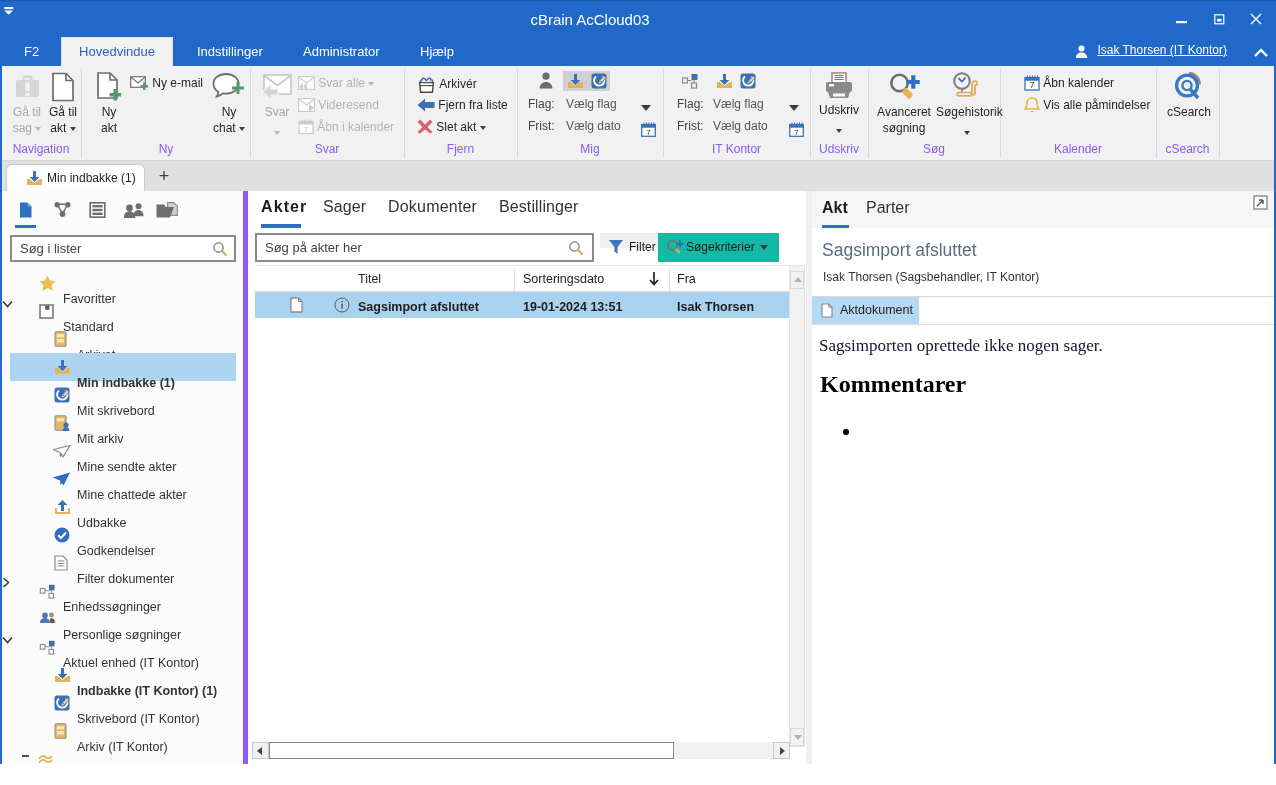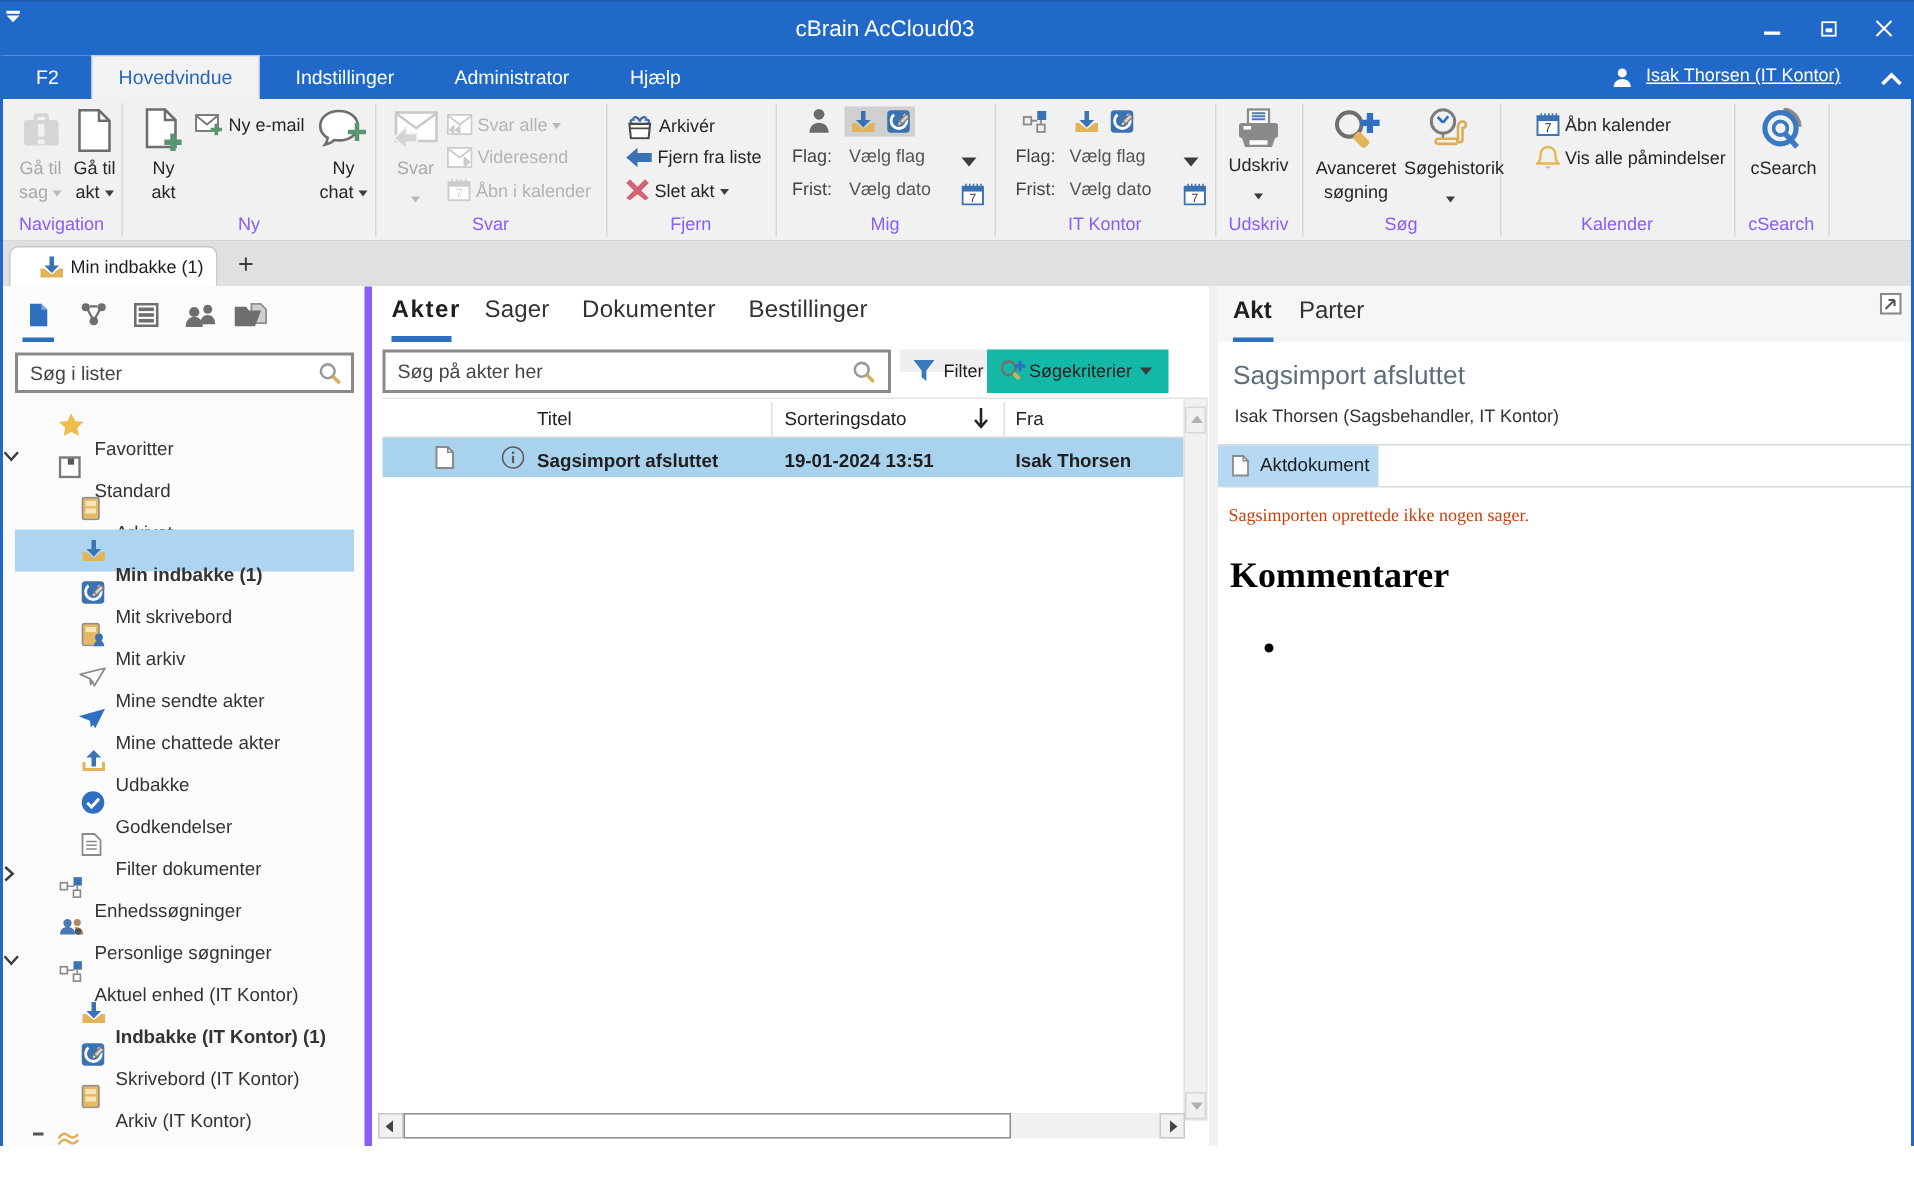--- a/index.html
+++ b/index.html
@@ -608,20 +608,20 @@
       <div class="abs" style="left:11px;top:79px;font-size:12px;color:#333">Isak Thorsen (Sagsbehandler, IT Kontor)</div>
       <div class="abs" style="left:0;top:105px;width:464px;height:1px;background:#d9d9d9"></div>
       <div class="abs" style="left:0;top:106px;width:107px;height:27px;background:#b5d8f3">
         <svg class="abs" style="left:9px;top:6px" width="12" height="15" viewBox="0 0 12 15">
             <path d="M1 1 h6.8 l3.2 3.2 v9.8 h-10 z" fill="#fdfdfd" stroke="#8a8a8a" stroke-width="1.2"></path>
             <path d="M7.8 1 v3.2 h3.2" fill="none" stroke="#8a8a8a" stroke-width="1"></path>
           </svg>
         <span class="abs" style="left:28px;top:6px;font-size:12.5px;color:#1e1e1e">Aktdokument</span>
       </div>
       <div class="abs" style="left:0;top:133px;width:464px;height:1px;background:#d9d9d9"></div>
-      <div class="abs" style="left:7px;top:145px;font-family:'Liberation Serif',serif;font-size:12px;color:#c2410c;white-space:nowrap">Sagsimporten oprettede ikke nogen sager.</div>
+      <div class="abs" style="left:7px;top:145px;font-family:'Liberation Serif',serif;font-size:17px;color:#0f172a;white-space:nowrap">Sagsimporten oprettede ikke nogen sager.</div>
       <div class="abs" style="left:8px;top:180px;font-family:'Liberation Serif',serif;font-size:24px;font-weight:bold;color:#000">Kommentarer</div>
       <div class="abs" style="left:31px;top:238px;width:6px;height:6px;border-radius:50%;background:#000"></div>
     </div>
   </div>
   <div id="bleft"></div>
   <div id="bright"></div>
 </div>
 
 </body></html>

